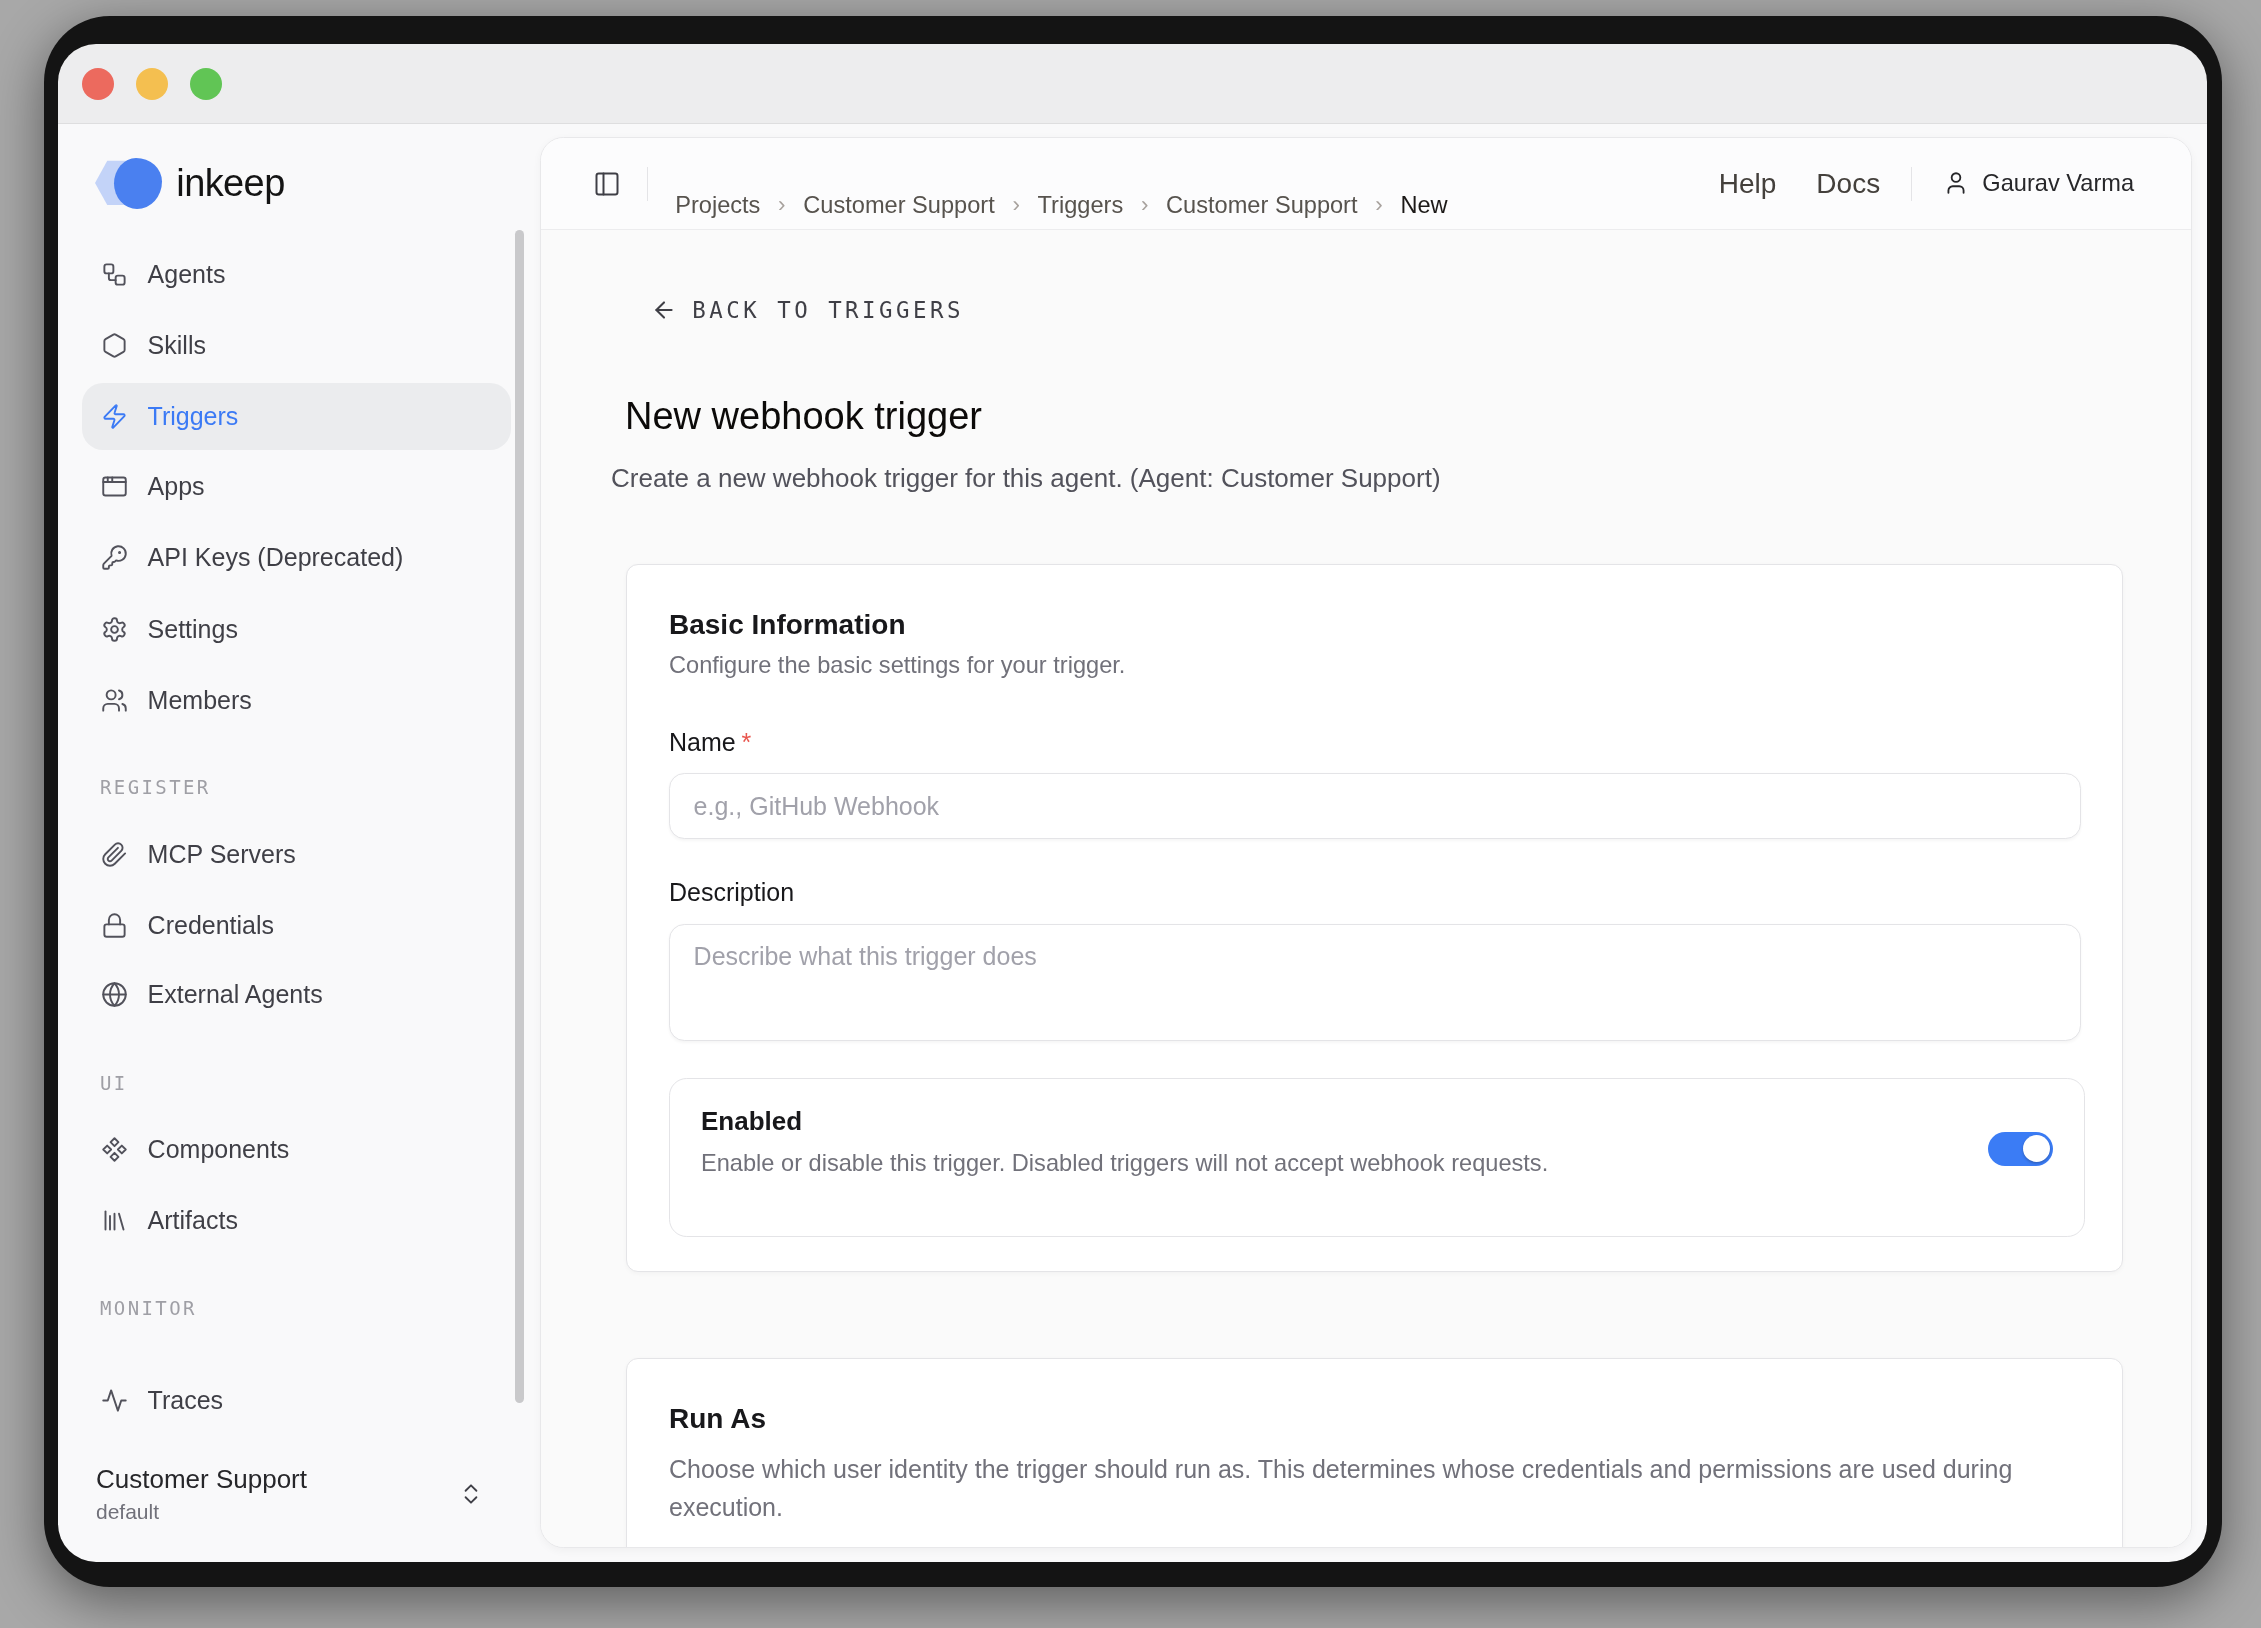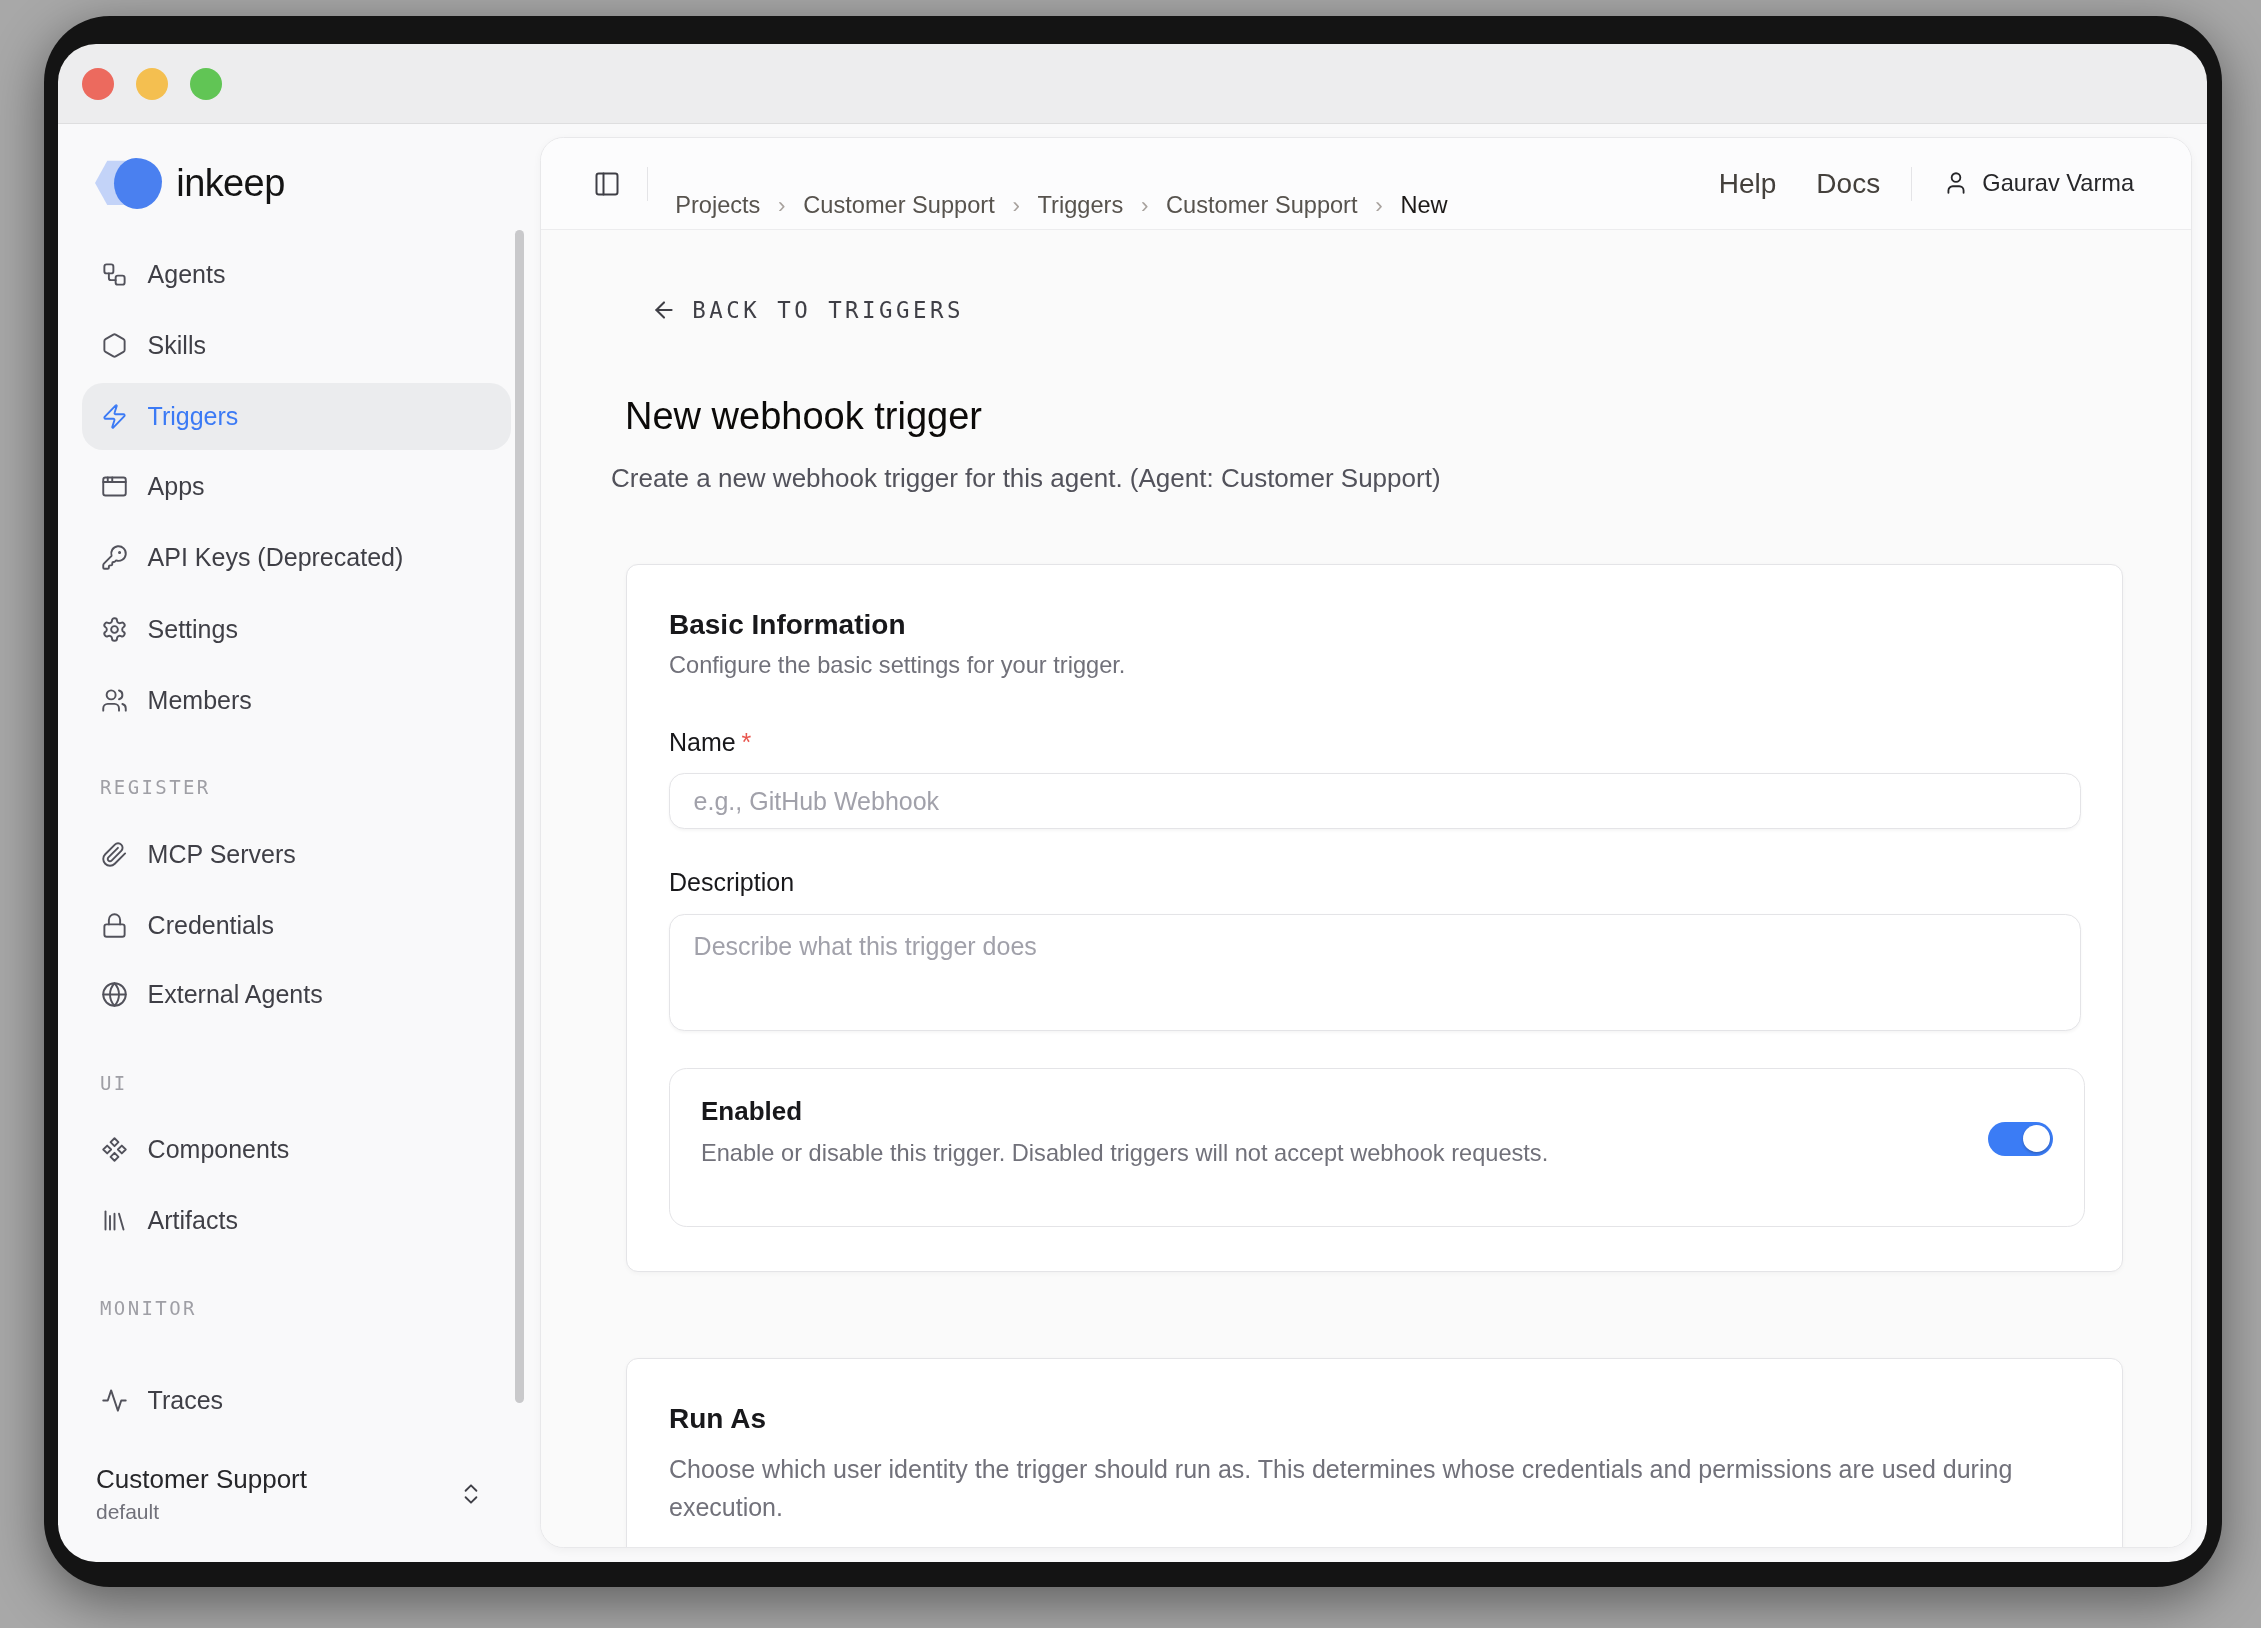--- a/index.html
+++ b/index.html
@@ -81,21 +81,21 @@
     overflow:hidden; box-shadow:0 2.4px 8.2px rgba(0,0,0,.04);
     display:flex; flex-direction:column;
   }
   .panel-header {
     flex:0 0 92px; border-bottom:1.2px solid #ececee; background:#fcfcfd;
     display:flex; align-items:center; padding:0 57px 0 52px; gap:0;
   }
   .toggle-btn { width:28px; height:28px; color:#3f3f46; cursor:pointer; flex:0 0 28px; }
   .toggle-btn svg{ width:100%; height:100%; }
   .vdiv { width:1.2px; height:34px; background:#e4e4e7; margin:0 27px 0 26px; flex:0 0 1.2px; }
-  .crumbs { display:flex; align-items:center; gap:17.7px; font-size:23.6px; color:#57534e; white-space:nowrap;margin-top:44px; }
+  .crumbs { display:flex; gap:17.7px; font-size:23.6px; color:#57534e; white-space:nowrap;margin-top:44px; }
   .crumb { cursor:pointer; }
   .crumb.current { color:#1c1917; font-weight:500; cursor:default; }
   .crumb-sep { color:#a8a29e; font-size:22.4px; }
   .header-right { margin-left:auto; display:flex; align-items:center; white-space:nowrap; }
   .hlink { font-size:28px; color:#44403c; cursor:pointer; margin-left:40px; }
   .vdiv2 { width:1.2px; height:34px; background:#e4e4e7; margin:0 31px; }
   .user-chip { display:flex; align-items:flex-start; gap:13px; cursor:pointer; }
   .hicon { width:26px; height:26px; color:#27272a; }
   .user-name { font-size:23.6px; color:#27272a; }
 
@@ -127,21 +127,21 @@
   .req { color:#e8564e; margin-left:5.9px; }
   .lbl-name { margin-top:49px; }
   .lbl-desc { margin-top:39px; }
   .text-input, .text-area {
     width:1412px; margin-top:16.5px; display:block;
     background:#fff; border:1.2px solid #e4e4e7; border-radius:15.3px;
     font-family:"Liberation Sans", sans-serif; font-size:25px; color:#18181b;
     box-shadow:0 1.2px 2.9px rgba(0,0,0,.04);
     outline:none;
   }
-  .text-input { height:56px; padding:0 23.6px; }
+  .text-input { height:66px; padding:0 23.6px; }
   .text-area  { height:117px; padding:17.7px 23.6px; resize:none; }
   .text-input::placeholder, .text-area::placeholder { color:#a1a1aa; }
 
   .enabled-box {
     margin-top:37px; width:1416px; height:159px;
     border:1.2px solid #e4e4e7; border-radius:17.7px;
     padding:27px 31px; display:flex; align-items:flex-start; justify-content:space-between;
   }
   .enabled-title { font-size:26px; font-weight:600; color:#18181b; }
   .enabled-desc  { font-size:23.6px; color:#71717a; margin-top:13px; }

